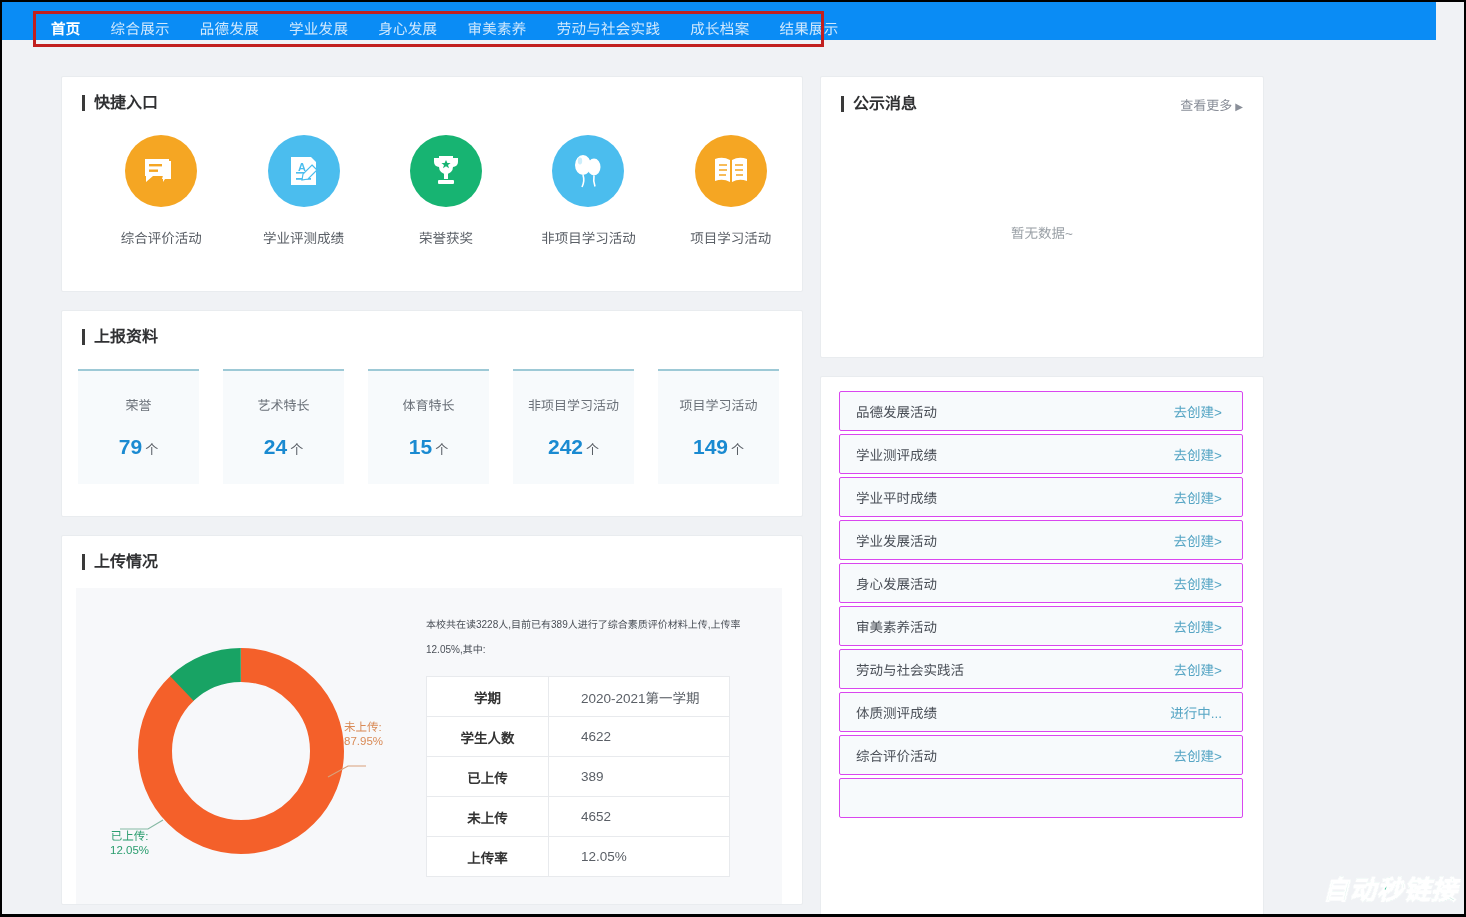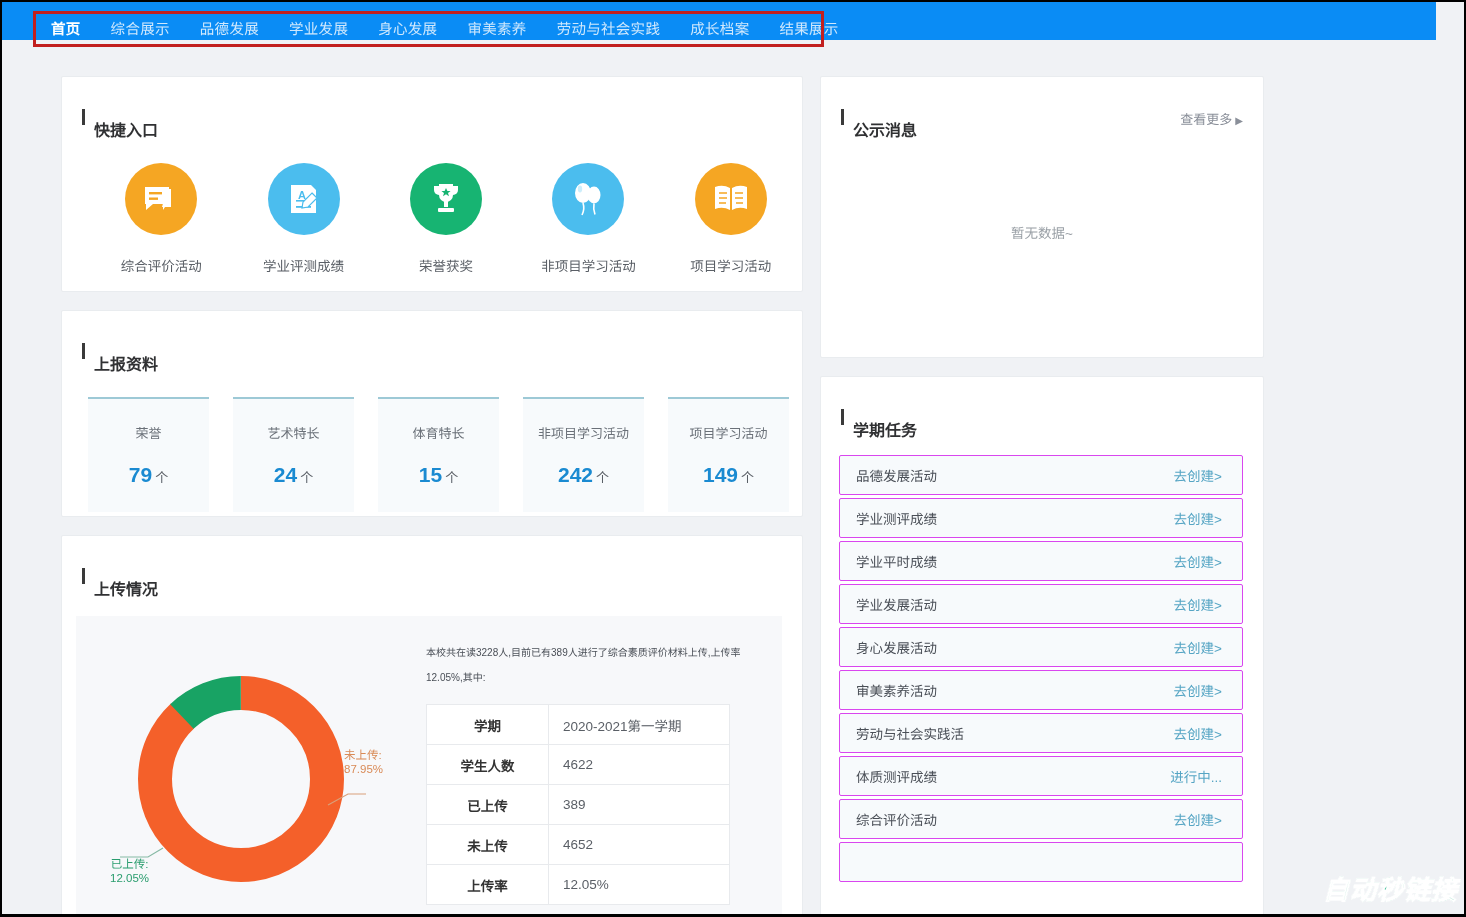--- a/index.html
+++ b/index.html
@@ -112,21 +112,21 @@
     line-height: 20px;
   }
   .sec-title .bar {
     display: inline-block;
     width: 3px;
     height: 16px;
     background: #3a3a3a;
     margin-right: 9px;
     flex: none;
   }
-  .sec-title .txt { white-space: nowrap; margin-top: 28px; }
+  .sec-title .txt { white-space: nowrap; }
 
   .sec-header {
     display: flex;
     align-items: center;
     justify-content: space-between;
     padding-right: 20px;
   }
   .sec-header .sec-title { padding-top: 16px; }
 
   .view-more {
@@ -166,21 +166,20 @@
     color: #5a5f66;
     white-space: nowrap;
   }
 
   
   #reported { height: 207px; }
   .stat-row {
     display: flex;
     padding: 22px 0 0 16px;
     gap: 24px;
-    margin-left: 10px;
   }
   .stat-box {
     width: 121px;
     height: 115px;
     background: #f7fafc;
     border-top: 2px solid #9dc9d6;
     display: flex;
     flex-direction: column;
     align-items: center;
     justify-content: flex-start;
@@ -255,21 +254,21 @@
     font-size: 13.5px;
     color: #4a4f57;
   }
   .upload-table td.k {
     width: 122px;
     text-align: center;
     font-weight: bold;
     color: #333;
   }
   .upload-table td.v {
-    padding-left: 14px;
+    padding-left: 32px;
     color: #5a5f66;
   }
 
   
   #announce { height: 282px; position: relative; }
   .empty-txt {
     position: absolute;
     top: 145px;
     left: 0; right: 0;
     text-align: center;
@@ -509,24 +508,20 @@
             <span class="txt">公示消息</span>
           </div>
           <div class="view-more">
             <span>查看更多</span><span class="arr">▶</span>
           </div>
         </div>
         <div class="empty-txt">暂无数据~</div>
       </div>
 
       <div class="card" id="tasks">
-        <div class="sec-title">
-          <span class="bar"></span>
-          <span class="txt">学期任务</span>
-        </div>
         <div class="task-list" id="task-list">
             <div class="task-row">
               <span class="task-name">品德发展活动</span>
               <span class="task-action">去创建&gt;</span>
             </div>
             <div class="task-row">
               <span class="task-name">学业测评成绩</span>
               <span class="task-action">去创建&gt;</span>
             </div>
             <div class="task-row">

